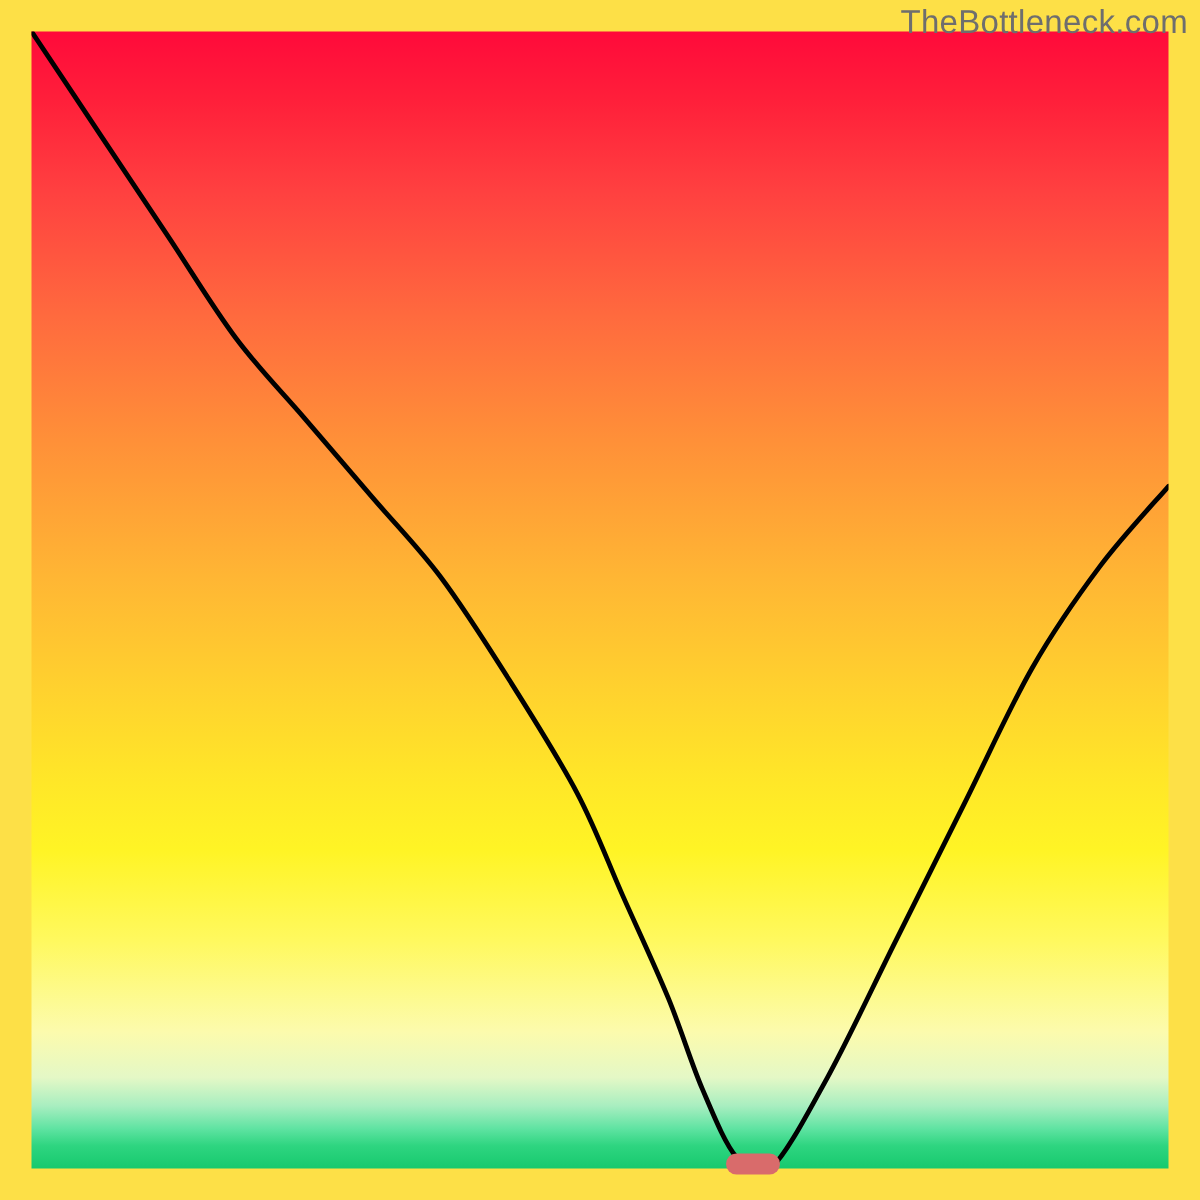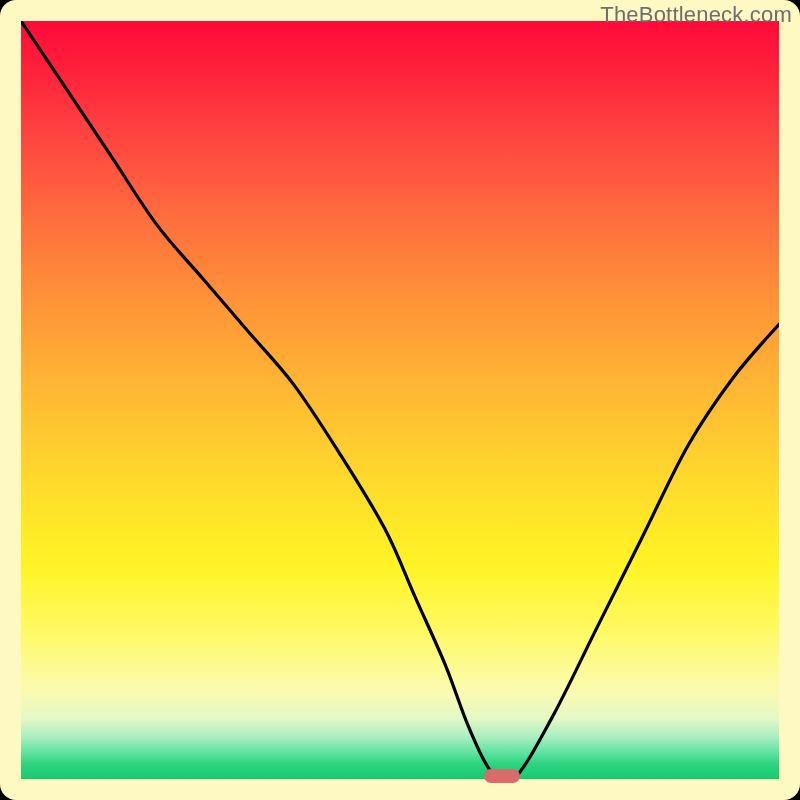--- a/index.html
+++ b/index.html
@@ -8,22 +8,21 @@
     width: 800px;
     height: 800px;
     background: #000;
     overflow: hidden;
     font-family: Arial, Helvetica, sans-serif;
   }
   .frame {
     position: relative;
     width: 800px;
     height: 800px;
-    background: #fef9c3;
-    border-radius: 16px;
+    background: #fde047;
   }
   .plot-area {
     position: absolute;
     left: 21px;
     top: 21px;
     width: 758px;
     height: 758px;
     background: linear-gradient(to bottom,
       #ff0a3a 0%,
       #ff1f3a 6%,

